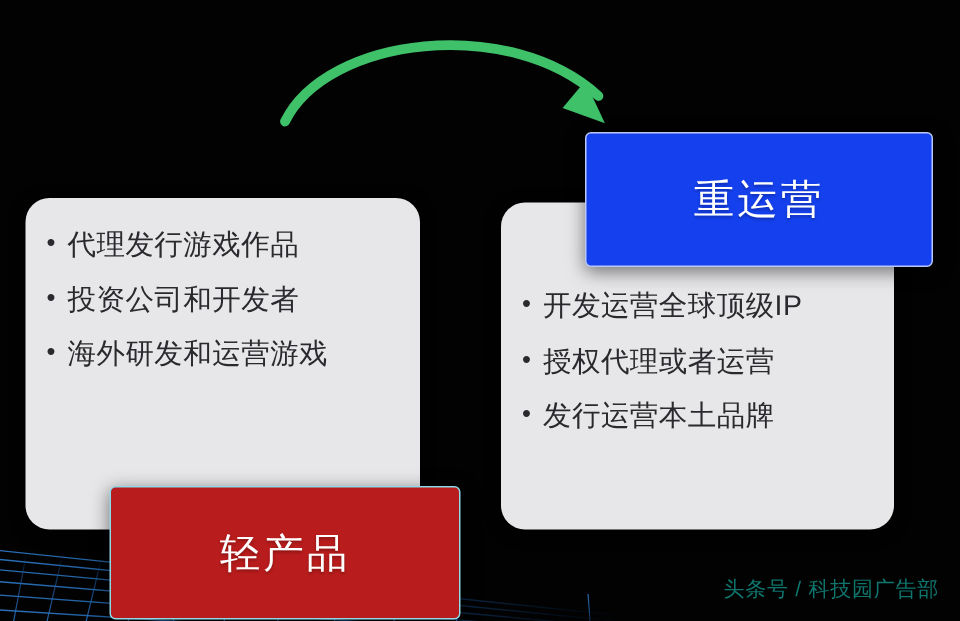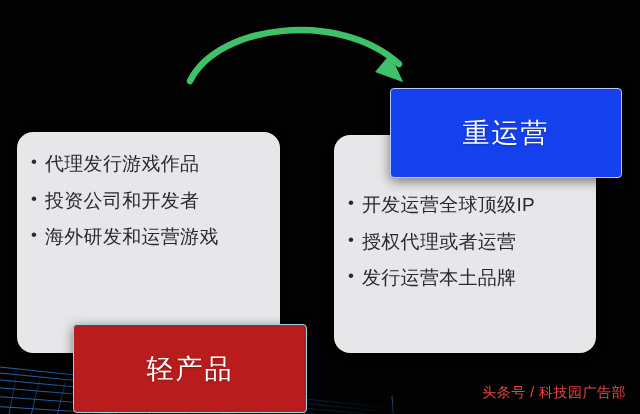--- a/index.html
+++ b/index.html
@@ -125,21 +125,21 @@
     background: #1540ee;
     border: 1px solid #b9c8f6;
     box-shadow: 0 3px 12px rgba(0,0,0,0.5);
   }
 
   
   .watermark {
     position: absolute;
     right: 14px;
     bottom: 12px;
-    color: #ef4444;
+    color: #0f766e;
     font-size: 14px;
     letter-spacing: 0.5px;
     white-space: nowrap;
   }
 </style>
 </head>
 <body>
 
 <div id="stage">
 

